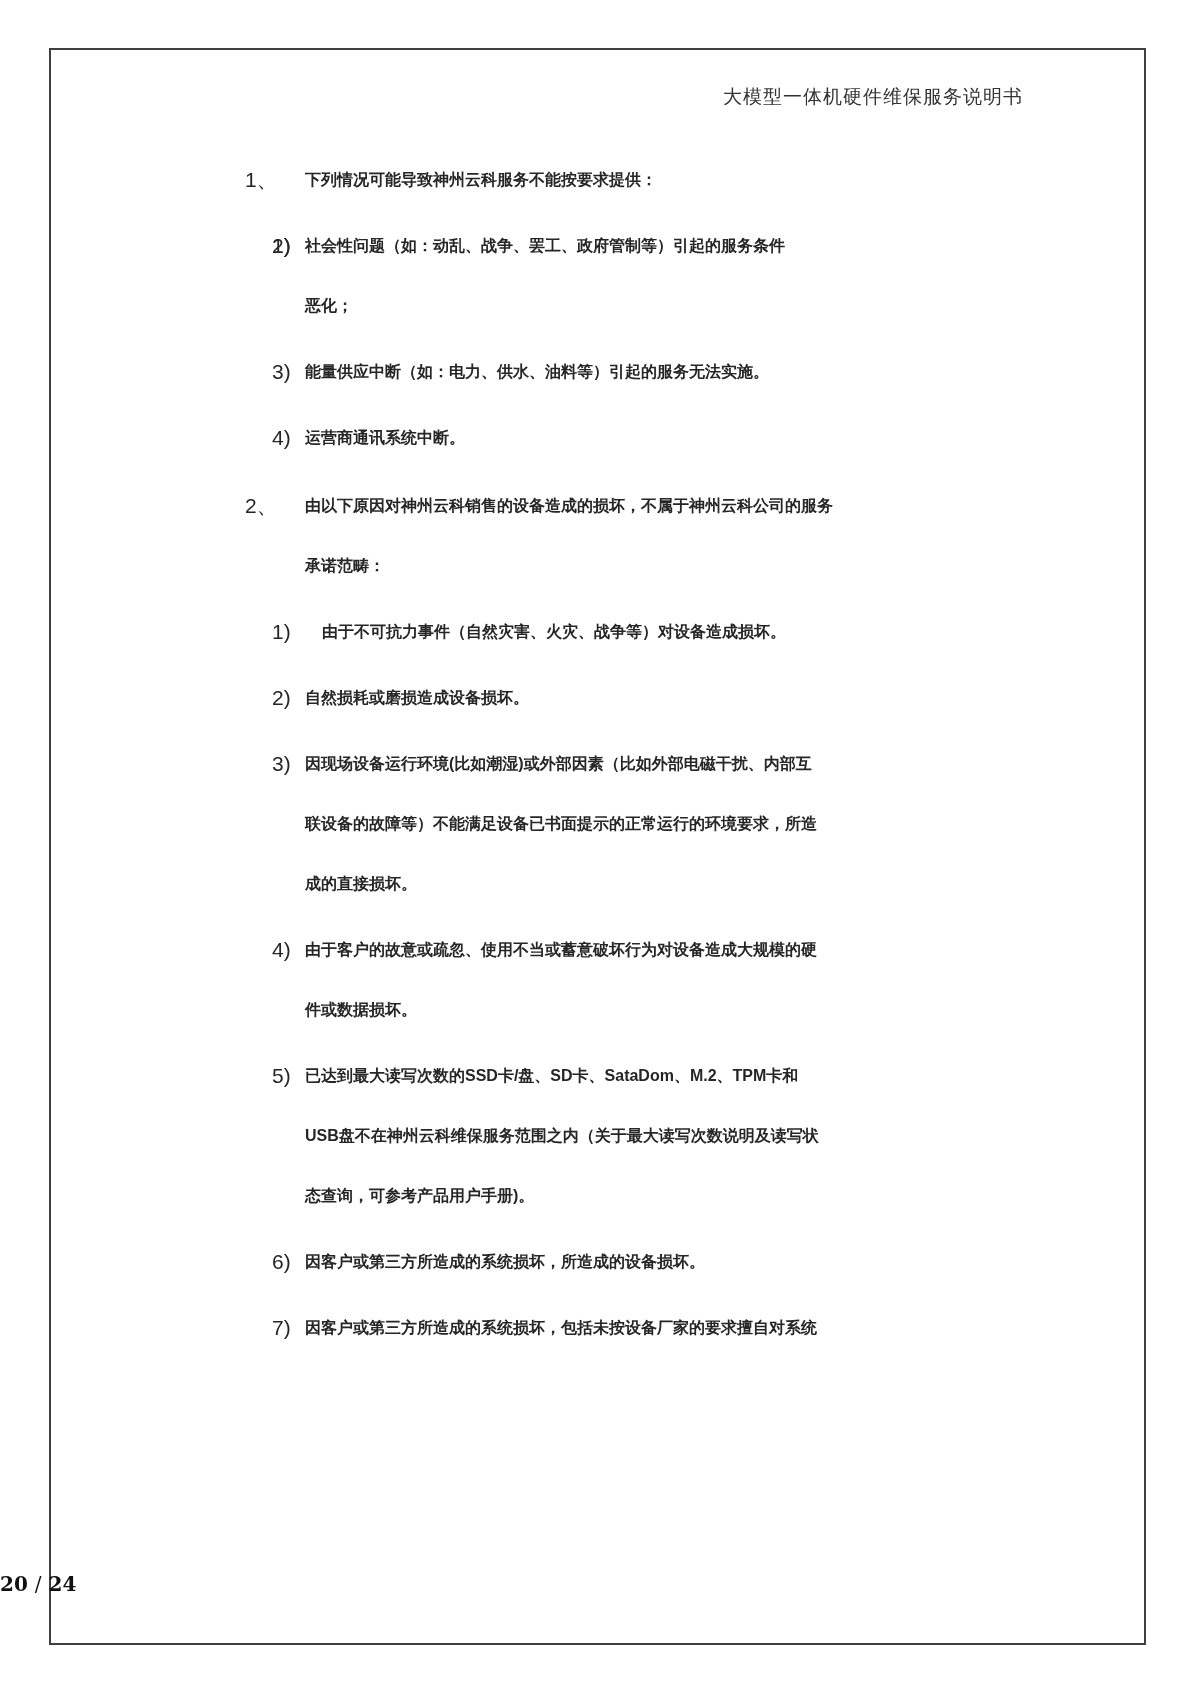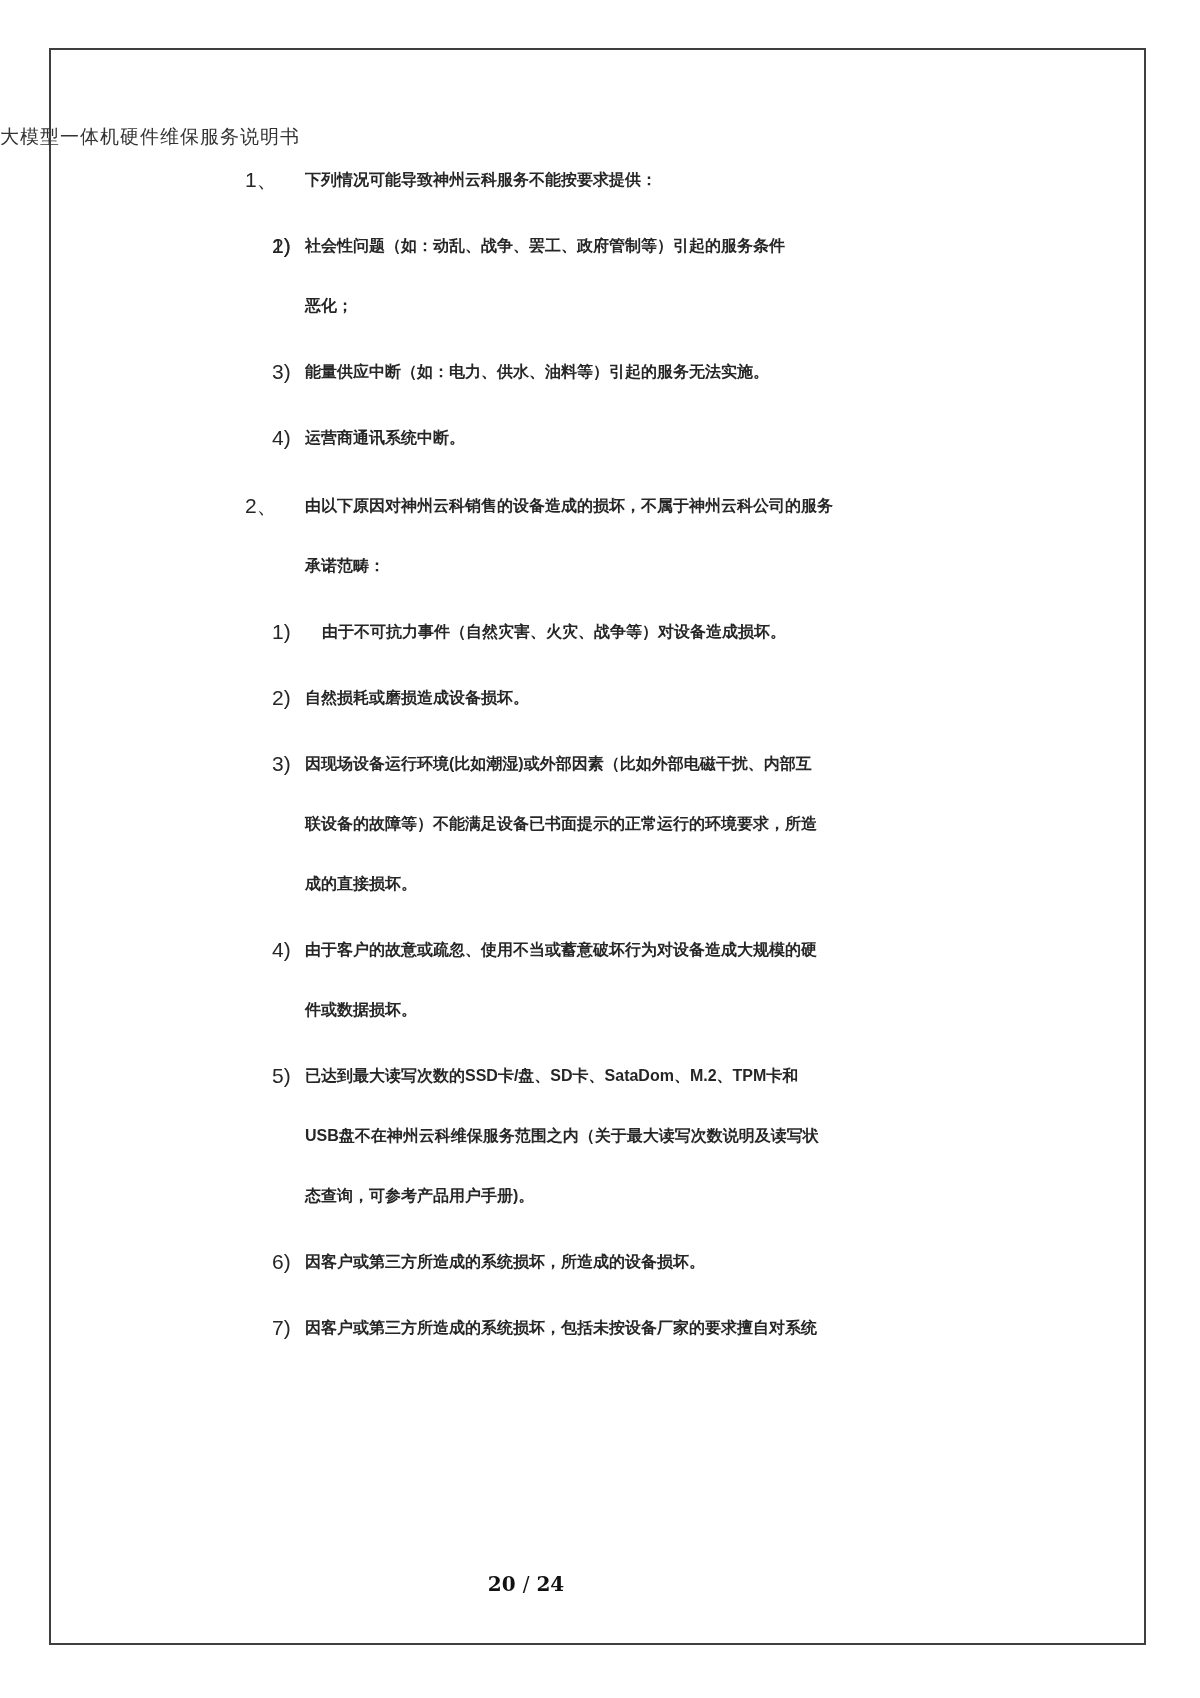--- a/index.html
+++ b/index.html
@@ -12,34 +12,35 @@
     overflow:hidden;
   }
   .frame{
     position:absolute;left:49px;top:48px;
     width:1097px;height:1597px;
     border:2px solid #3f3f3f;
     box-sizing:border-box;
   }
   .doc-header{
     position:absolute;top:84px;left:0;width:1023px;
+    text-align:right;
     font-family:"DejaVu Serif","Liberation Serif",serif;
-    font-size:19px;letter-spacing:1px;color:#333333;margin-top:40px;
+    font-size:19px;letter-spacing:1px;color:#333333;
   }
   .content{position:absolute;top:150px;left:0;width:1200px;}
   .line{line-height:60px;font-size:16px;white-space:nowrap;font-weight:bold;}
   .sec-head{position:relative;padding-left:305px;margin-top:8px;}
   .sec-head .num{position:absolute;left:245px;top:0;line-height:60px;font-size:21px;}
   .sec:first-child .sec-head{margin-top:0;}
   .item{position:relative;padding-left:305px;margin-top:6px;}
   .item.wide{padding-left:322px;}
   .item .num{position:absolute;left:272px;top:0;line-height:60px;font-size:21px;}
   .footer{
     position:absolute;top:1572px;left:0;width:1052px;
-    text-align:center;
+    text-align:left;
     font-family:"DejaVu Serif","Liberation Serif",serif;
     font-size:20px;color:#111111;
   }
   .footer .pgnum{font-weight:700;}
   .footer .sep{padding:0 7px;font-weight:400;}
 </style>
 </head>
 <body>
 
 <div class="page" style="color: rgb(38, 38, 38);">

